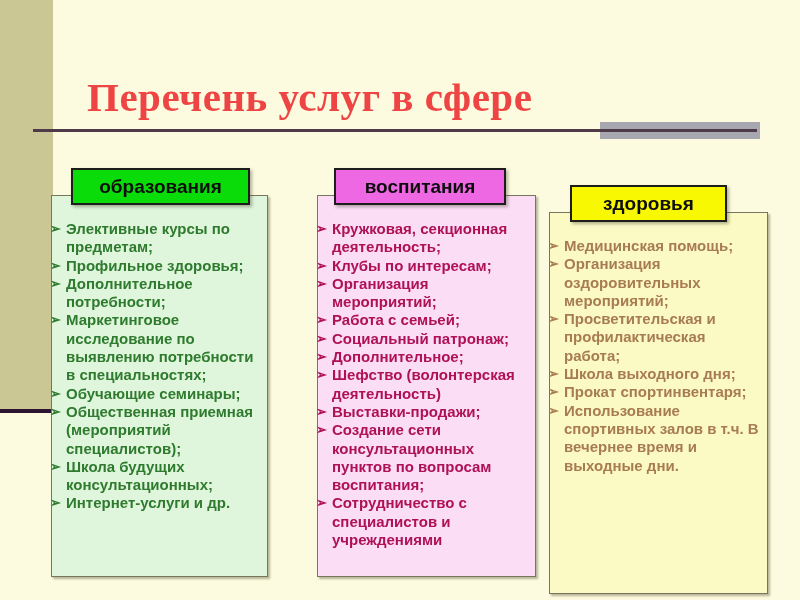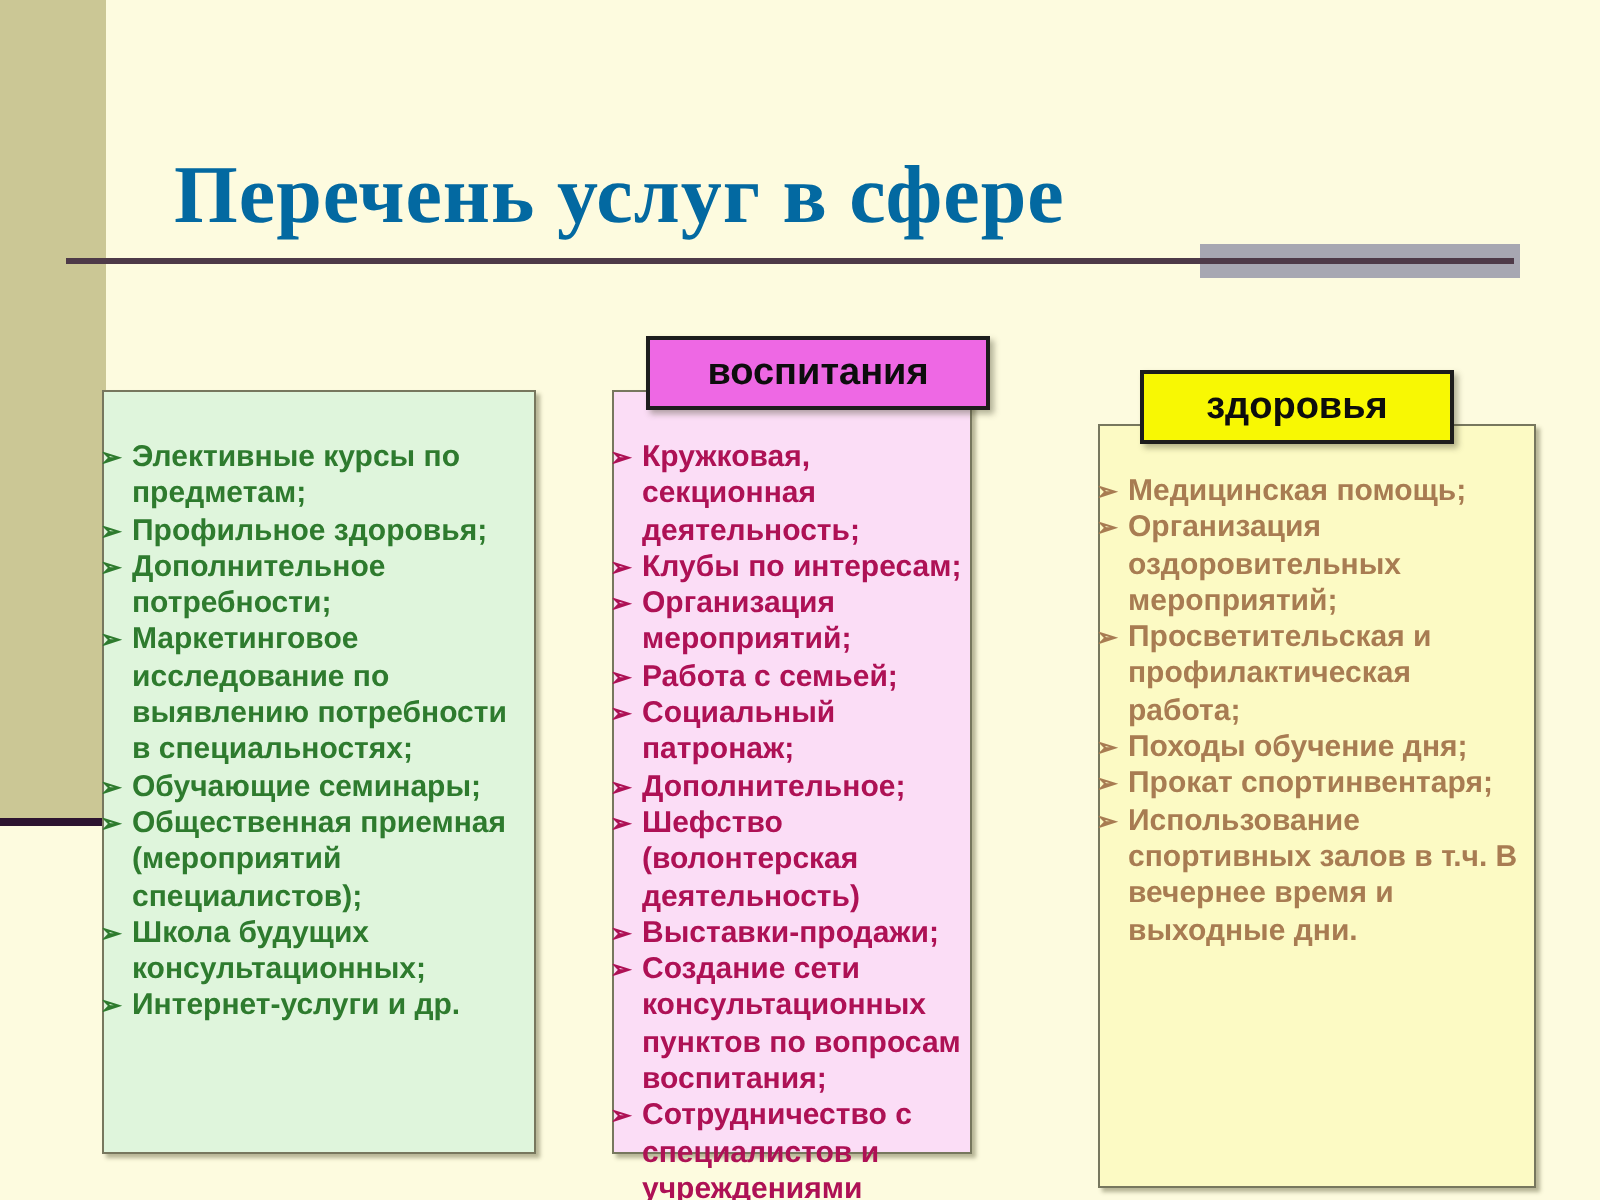--- a/index.html
+++ b/index.html
@@ -24,21 +24,21 @@
     position:absolute;left:600px;top:122px;width:160px;height:17px;
     background:#a7a7b2;z-index:1;
   }
   .rule{
     position:absolute;left:33px;top:129px;width:724px;height:3px;
     background:#4e3a48;z-index:2;
   }
   
   .column{position:absolute;top:168px;height:409px;}
   .col-0{left:51px;width:217px;}
-  .col-1{left:306px;width:180px;}
+  .col-1{left:317px;width:219px;}
   .col-2{left:549px;width:219px;margin-top:17px;}
   .hdr{
     position:absolute;top:0;height:33px;z-index:3;
     background:var(--hdr-bg);
     border:2px solid #1d1d1d;
     box-shadow:2px 2px 3px rgba(70,70,45,.4);
     display:flex;align-items:center;justify-content:center;
     font-weight:bold;font-size:19px;color:#0d0d0d;
   }
   .col-0 .hdr{left:20px;width:175px;}
@@ -60,26 +60,27 @@
     flex:0 0 16px;margin-left:-4px;
     font-size:13px;line-height:18.3px;
   }
   .li-text{flex:1 1 auto;}
 </style>
 </head>
 <body style="background: rgb(253, 251, 223);">
 
 <div class="stripe" style="background: rgb(203, 199, 149);"></div>
 
-<h1 class="title" style="color: #0369a1;">Перечень услуг в сфере</h1>
+<h1 class="title" style="color: #ef4444;">Перечень услуг в сфере</h1>
 
 <div class="accentbar" style="background: rgb(167, 167, 178);"></div>
 <div class="rule" style="background: rgb(78, 58, 72);"></div>
 
 <section class="column col-0" style="--hdr-bg: #09dc09; --body-bg: #dff5dc; --text: #2e7b2e;">
+  <div class="hdr">образования</div>
   <div class="box">
     <ul class="services">
         <li>
           <span class="bullet">➢</span>
           <span class="li-text">Элективные курсы по предметам;</span>
         </li>
         <li>
           <span class="bullet">➢</span>
           <span class="li-text">Профильное здоровья;</span>
         </li>
@@ -170,21 +171,21 @@
         <li>
           <span class="bullet">➢</span>
           <span class="li-text">Организация оздоровительных мероприятий;</span>
         </li>
         <li>
           <span class="bullet">➢</span>
           <span class="li-text">Просветительская и профилактическая работа;</span>
         </li>
         <li>
           <span class="bullet">➢</span>
-          <span class="li-text">Походы обучение дня;</span>
+          <span class="li-text">Школа выходного дня;</span>
         </li>
         <li>
           <span class="bullet">➢</span>
           <span class="li-text">Прокат спортинвентаря;</span>
         </li>
         <li>
           <span class="bullet">➢</span>
           <span class="li-text">Использование спортивных залов в т.ч. В вечернее время и выходные дни.</span>
         </li>
       </ul>

